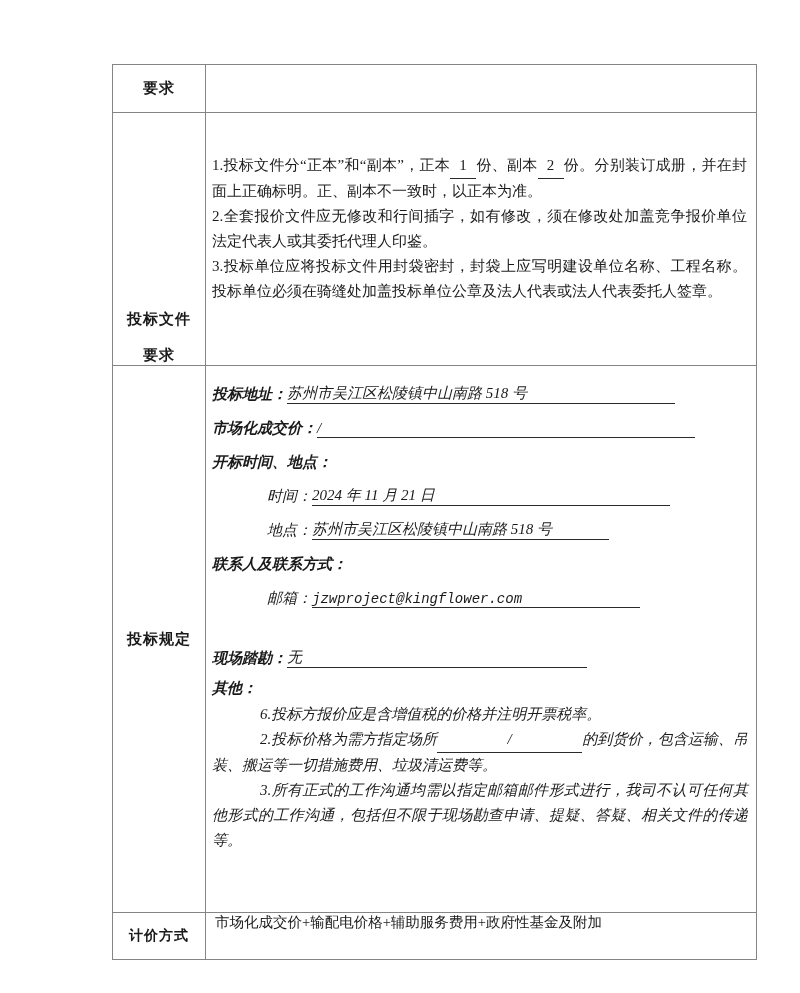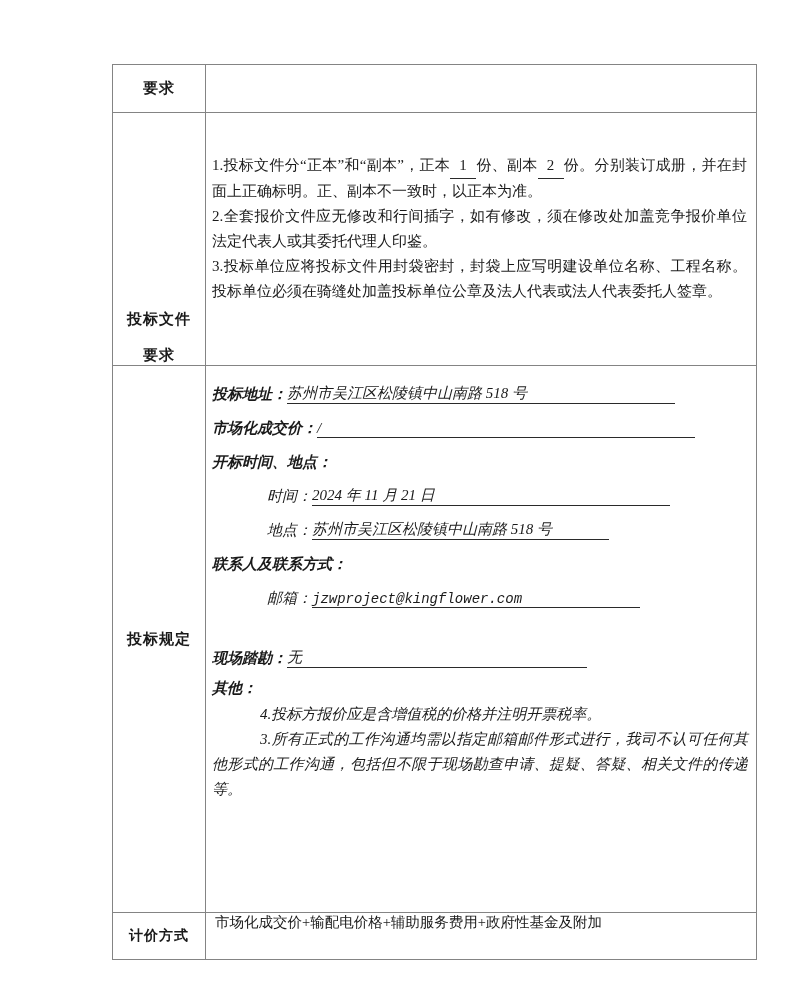--- a/index.html
+++ b/index.html
@@ -124,21 +124,22 @@
 
     <div class="f gap-top">
       <span class="flabel">现场踏勘：</span>
       <span class="blank" style="width:300px;"><span>无</span></span>
     </div>
 
     <div class="f" style="height:30px;">
       <span class="flabel">其他：</span>
     </div>
 
-    <p class="op">4.投标方报价应是含增值税的价格并注明开票税率。</p>
+    <p class="op">6.投标方报价应是含增值税的价格并注明开票税率。</p>
+    <p class="op"><span>2.投标价格为需方指定场所</span><span class="inline-blank">/</span><span>的到货价，包含运输、吊装、搬运等一切措施费用、垃圾清运费等。</span></p>
     <p class="op">3.所有正式的工作沟通均需以指定邮箱邮件形式进行，我司不认可任何其他形式的工作沟通，包括但不限于现场勘查申请、提疑、答疑、相关文件的传递等。</p>
 
   </div>
 
   <div class="hcell last" style="font-size:14px;">
     <span>计价方式</span>
   </div>
   <div class="ccell last pricing">
     <span>市场化成交价+输配电价格+辅助服务费用+政府性基金及附加</span>
   </div>

